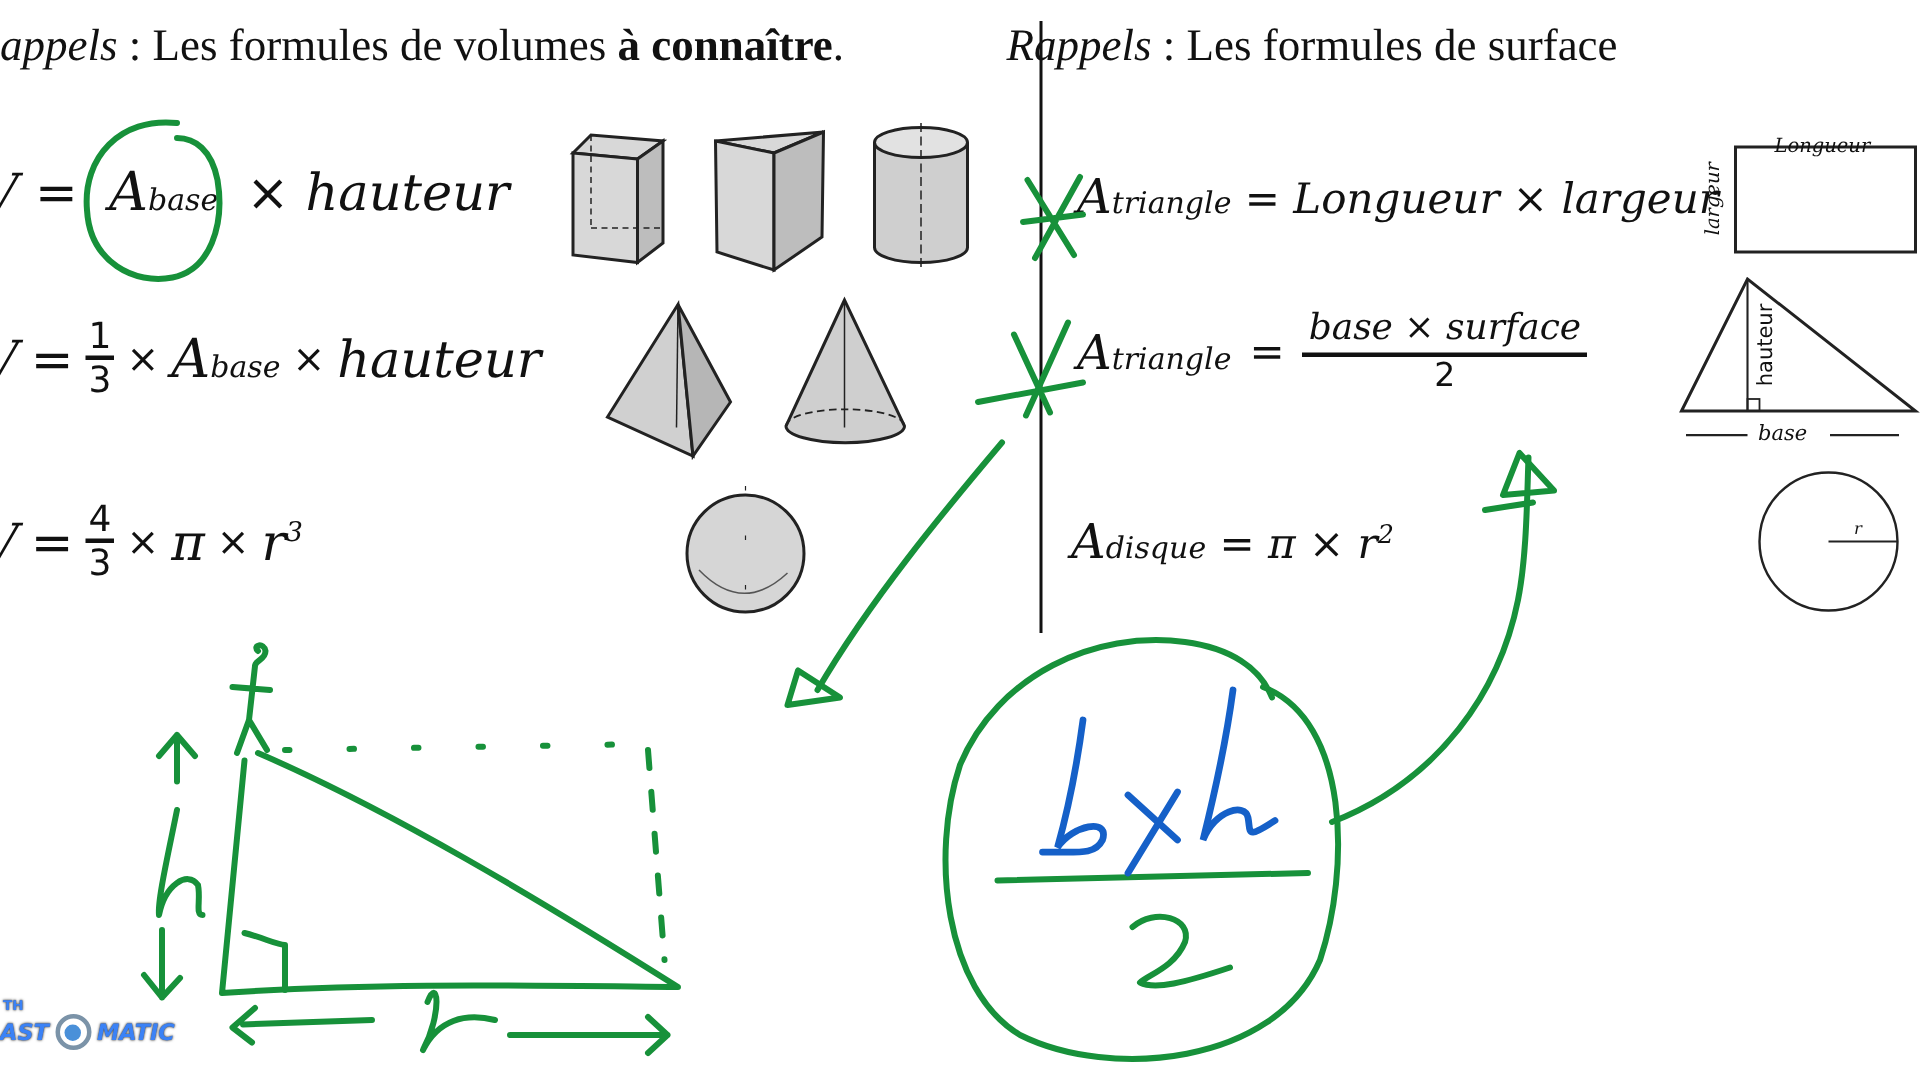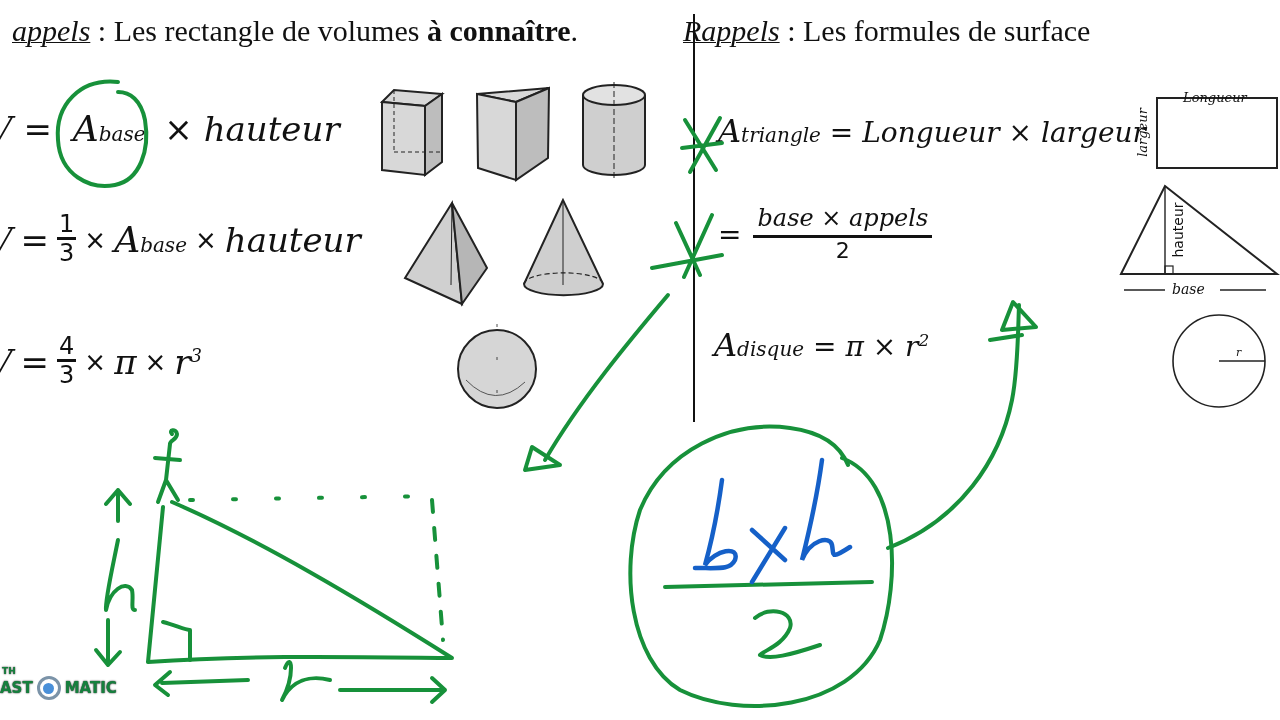--- a/index.html
+++ b/index.html
@@ -1,37 +1,37 @@
 <!DOCTYPE html>
 <html><head>
 <meta charset="utf-8">
 <style>
   html, body { margin:0; padding:0; }
   body { width:1280px; height:720px; position:relative; overflow:hidden; background:#ffffff; font-family:"Liberation Serif", serif; color:#111; }
   .abs { position:absolute; }
   .title { font-size:30px; white-space:nowrap; }
-  .title .it { font-style:italic; text-decoration:underline; text-decoration-thickness:1px;padding-left:12px; }
+  .title .it { font-style:italic; text-decoration-thickness:1px; }
   .title .bu { font-weight:bold; }
   .divider { position:absolute; left:693px; top:14px; width:1.5px; height:408px; background:#111; }
   .f { font-family:"DejaVu Serif", serif; font-style:italic; white-space:nowrap; }
   .eq { font-style:normal; font-family:"DejaVu Sans", sans-serif; }
   .cal { font-family:"DejaVu Serif", serif; font-style:italic; font-size:36px; }
   .sub { font-size:20px; font-style:italic; font-family:"DejaVu Serif", serif; }
   .frac { display:inline-flex; flex-direction:column; align-items:center; vertical-align:middle; font-style:normal; font-family:"DejaVu Sans", sans-serif; }
   .frac .n { border-bottom:3px solid #111; padding:0 2px; line-height:1.05; }
   .frac .d { line-height:1.15; }
   .caption { font-family:"DejaVu Serif", serif; font-style:italic; font-size:13px; white-space:nowrap; }
   svg { position:absolute; overflow:visible; }
-  .watermark { position:absolute; left:0; top:666px; font-family:"DejaVu Sans", sans-serif; font-weight:bold; color:#15803d; text-shadow:0 0 2px #555, 0 0 1px #333; }
+  .watermark { position:absolute; left:0; top:666px; font-family:"DejaVu Sans", sans-serif; font-weight:bold; color:#3b82f6; text-shadow:0 0 2px #555, 0 0 1px #333; }
 </style>
 </head>
 <body>
 
 <div class="abs title" style="left:0; top:14px;">
-  <span class="it">appels</span><span> : Les rectangle de volumes </span><span class="bu">à connaître</span><span>.</span>
+  <span class="it">appels</span><span> : Les formules de volumes </span><span class="bu">à connaître</span><span>.</span>
 </div>
 
 <div class="abs title" style="left:671px; top:14px;">
   <span class="it">Rappels</span><span> : Les formules de surface</span>
 </div>
 
 <div class="divider"></div>
 
 <div class="abs f" style="left:-12px; top:108px; font-size:34px;">
   <span>V</span>
@@ -125,28 +125,29 @@
   </g>
 </svg>
 
 <div class="abs f" style="left:718px; top:112px; font-size:28px;">
   <span class="cal" style="font-size:32px">A</span><span class="sub" style="font-size:20px">triangle</span>
   <span class="eq">=</span>
   <span>Longueur × largeur</span>
 </div>
 
 <div class="abs f" style="left:718px; top:206px; font-size:28px; display:flex; align-items:center; gap:12px;">
+  <span><span class="cal" style="font-size:32px">A</span><span class="sub" style="font-size:20px">triangle</span></span>
   <span class="eq">=</span>
   <span class="frac" style="font-size:24px;">
-    <span class="n" style="font-family:'DejaVu Serif',serif;font-style:italic;padding:0 4px 4px;">base × appels</span>
+    <span class="n" style="font-family:'DejaVu Serif',serif;font-style:italic;padding:0 4px 4px;">base × surface</span>
     <span class="d" style="font-size:22px">2</span>
   </span>
 </div>
 
-<div class="abs f" style="left:714px; top:326px; font-size:28px;">
+<div class="abs f" style="left:714px; top:342px; font-size:28px;">
   <span class="cal" style="font-size:32px">A</span><span class="sub" style="font-size:20px">disque</span>
   <span class="eq">=</span>
   <span>π × r</span><sup style="font-size:17px">2</sup>
 </div>
 
 <div class="abs caption" style="left:1183px; top:90px;">Longueur</div>
 <div class="abs caption" style="left:1118px; top:125px; transform:rotate(-90deg); transform-origin:center;">largeur</div>
 <div class="abs caption" style="left:1150px; top:222px; font-style:normal; font-family:'DejaVu Sans',sans-serif; font-size:14px; transform:rotate(-90deg);">hauteur</div>
 <div class="abs caption" style="left:1172px; top:281px; font-size:14px;">base</div>
 <div class="abs caption" style="left:1236px; top:346px; font-size:11px;">r</div>
@@ -188,20 +189,20 @@
   </g>
   <g stroke="#1560c8" stroke-width="4.5" fill="none" stroke-linecap="round">
     <path d="M722,480 C718,510 712,540 705,565 C715,550 740,545 735,560 C730,570 720,568 695,568"></path>
     <path d="M752,530 L785,560 M785,528 L752,582"></path>
     <path d="M822,460 C818,490 812,520 802,560 C810,540 830,535 832,545 C834,555 830,560 850,547"></path>
   </g>
 </svg>
 
 <div class="watermark">
   <div style="font-size:9px; margin-left:2px;">TH</div>
-  <div style="display:flex; align-items:center; gap:4px; font-size:15px;">
+  <div style="display:flex; align-items:center; gap:4px; font-size:15px;font-style:italic;">
     <span>AST</span>
     <span style="width:24px;height:24px;border-radius:50%;border:3px solid #7b93a8;background:#fff;display:inline-flex;align-items:center;justify-content:center;box-sizing:border-box;">
       <span style="width:11px;height:11px;border-radius:50%;background:#4a90d9;"></span>
     </span>
     <span>MATIC</span>
   </div>
 </div>
 
 </body></html>

